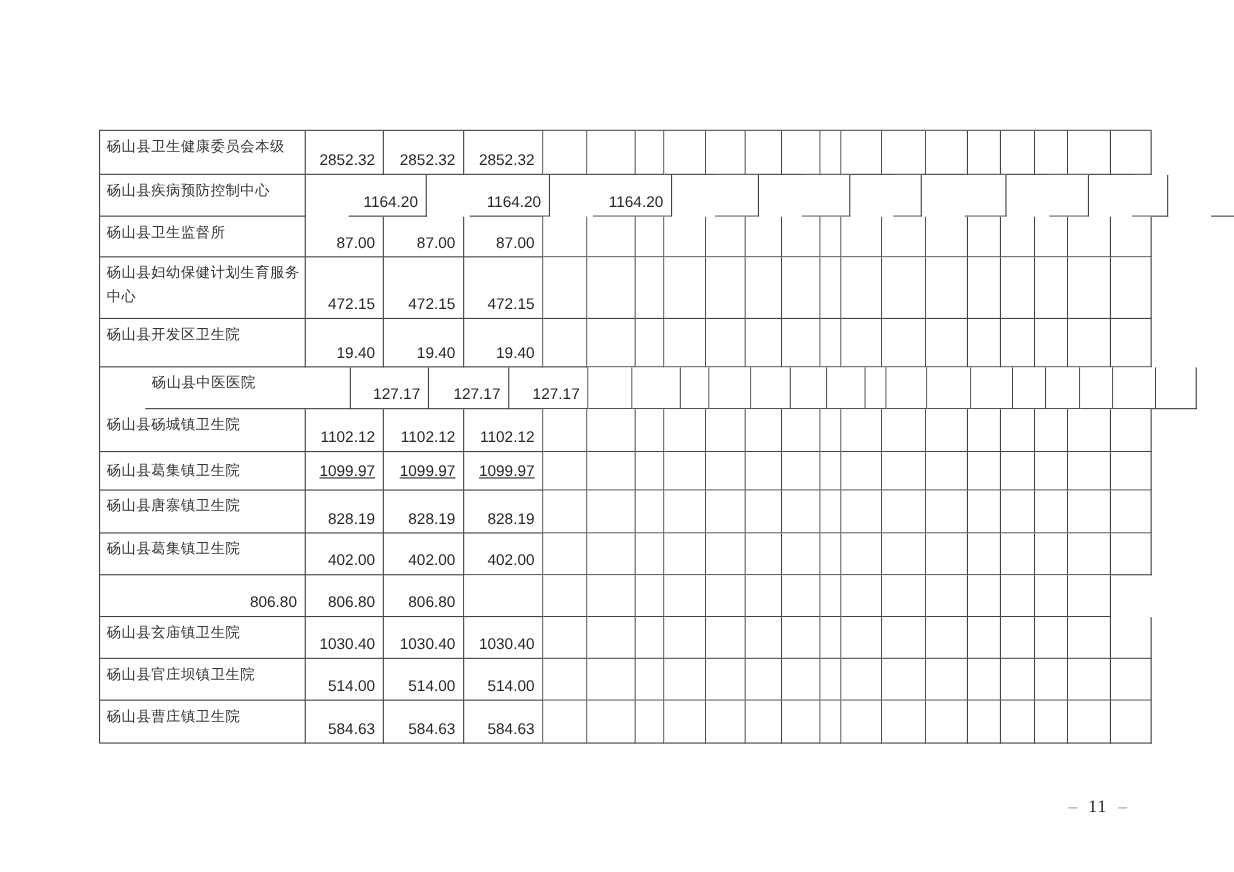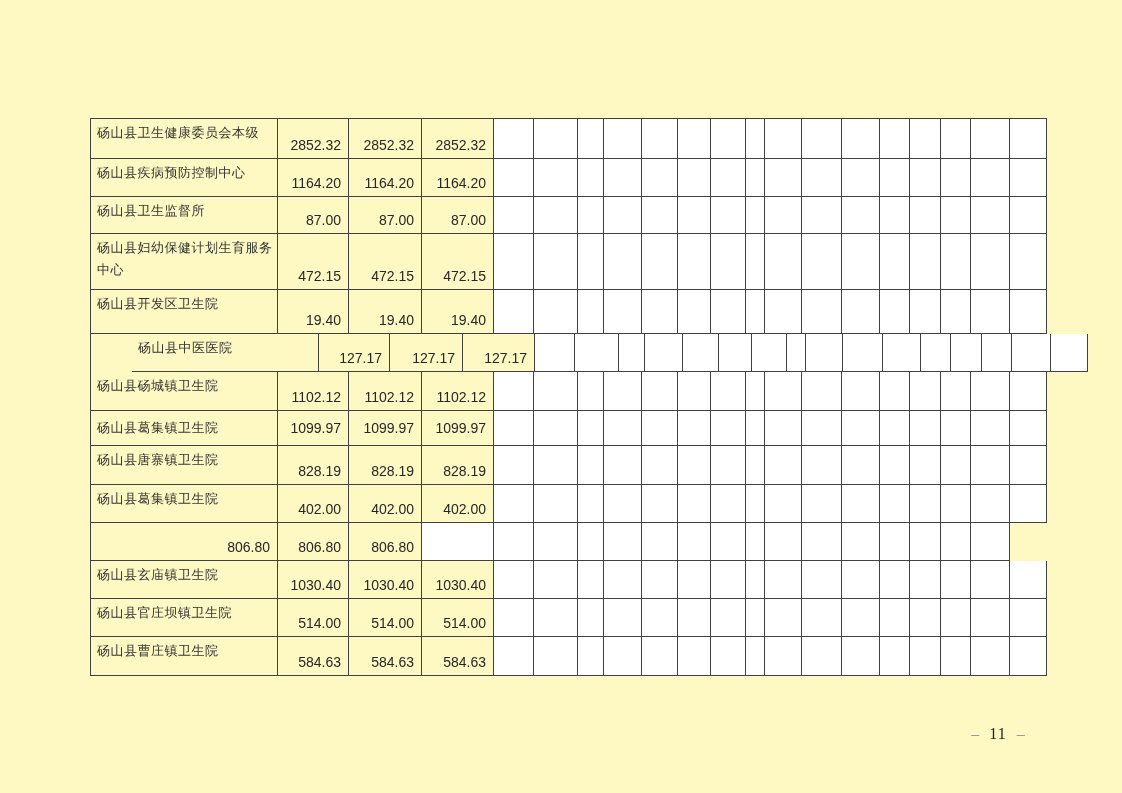--- a/index.html
+++ b/index.html
@@ -1,19 +1,19 @@
 <!DOCTYPE html>
 <html><head>
 <meta charset="utf-8">
 <style>
   html,body{margin:0;padding:0;background:#e8e8e8;}
   .page{
     position:relative;
     width:1122px;height:793px;
-    background:#fef9c3;
+    background:#ffffff;
     overflow:hidden;
     font-family:"Liberation Sans",sans-serif;
   }
   .budget-table{
     position:absolute;
     left:90px;top:118px;
     width:957px;
     border-top:1px solid #414141;
     border-left:1px solid #414141;
     box-sizing:border-box;
@@ -23,21 +23,21 @@
     grid-template-columns:187px 71px 73px 72px 40px 44px 26px 38px 36px 33px 35px 19px 37px 40px 38px 30px 31px 30px 39px 37px;
   }
   .t-row>div{
     box-sizing:border-box;
     border-right:1px solid #414141;
     border-bottom:1px solid #414141;
     overflow:hidden;
   }
   
   .t-row:nth-child(1){height:40px;}
-  .t-row:nth-child(2){height:38px;}
+  .t-row:nth-child(2){height:38px;gap:39px;}
   .t-row:nth-child(3){height:37px;}
   .t-row:nth-child(4){height:56px;}
   .t-row:nth-child(5){height:44px;}
   .t-row:nth-child(6){height:38px;margin-left:41px;}
   .t-row:nth-child(7){height:39px;}
   .t-row:nth-child(8){height:35px;}
   .t-row:nth-child(9){height:39px;}
   .t-row:nth-child(10),.t-row:nth-child(11),.t-row:nth-child(12),.t-row:nth-child(13){height:38px;}
   .t-row:nth-child(14){height:39px;}
 
@@ -50,21 +50,21 @@
   }
   .c-num{
     display:flex;align-items:flex-end;justify-content:flex-end;
     padding:0 7px 5px 0;
     font-family:"Liberation Sans",sans-serif;
     font-size:14px;color:#262626;
   }
   .c-empty{background:#ffffff;}
   
   .t-row:nth-child(8) .c-name{align-items:center;padding-top:0;}
-  .t-row:nth-child(8) .c-num{align-items:center;padding-bottom:0;}
+  .t-row:nth-child(8) .c-num{align-items:center;padding-bottom:0;text-decoration:underline;}
 
   .page-number{
     position:absolute;
     left:958px;top:725px;width:80px;
     text-align:center;
     font-family:"Liberation Serif",serif;
     font-size:16px;color:#1f1f1f;
     white-space:nowrap;
   }
   .page-number .dash{color:#8a8a8a;}

